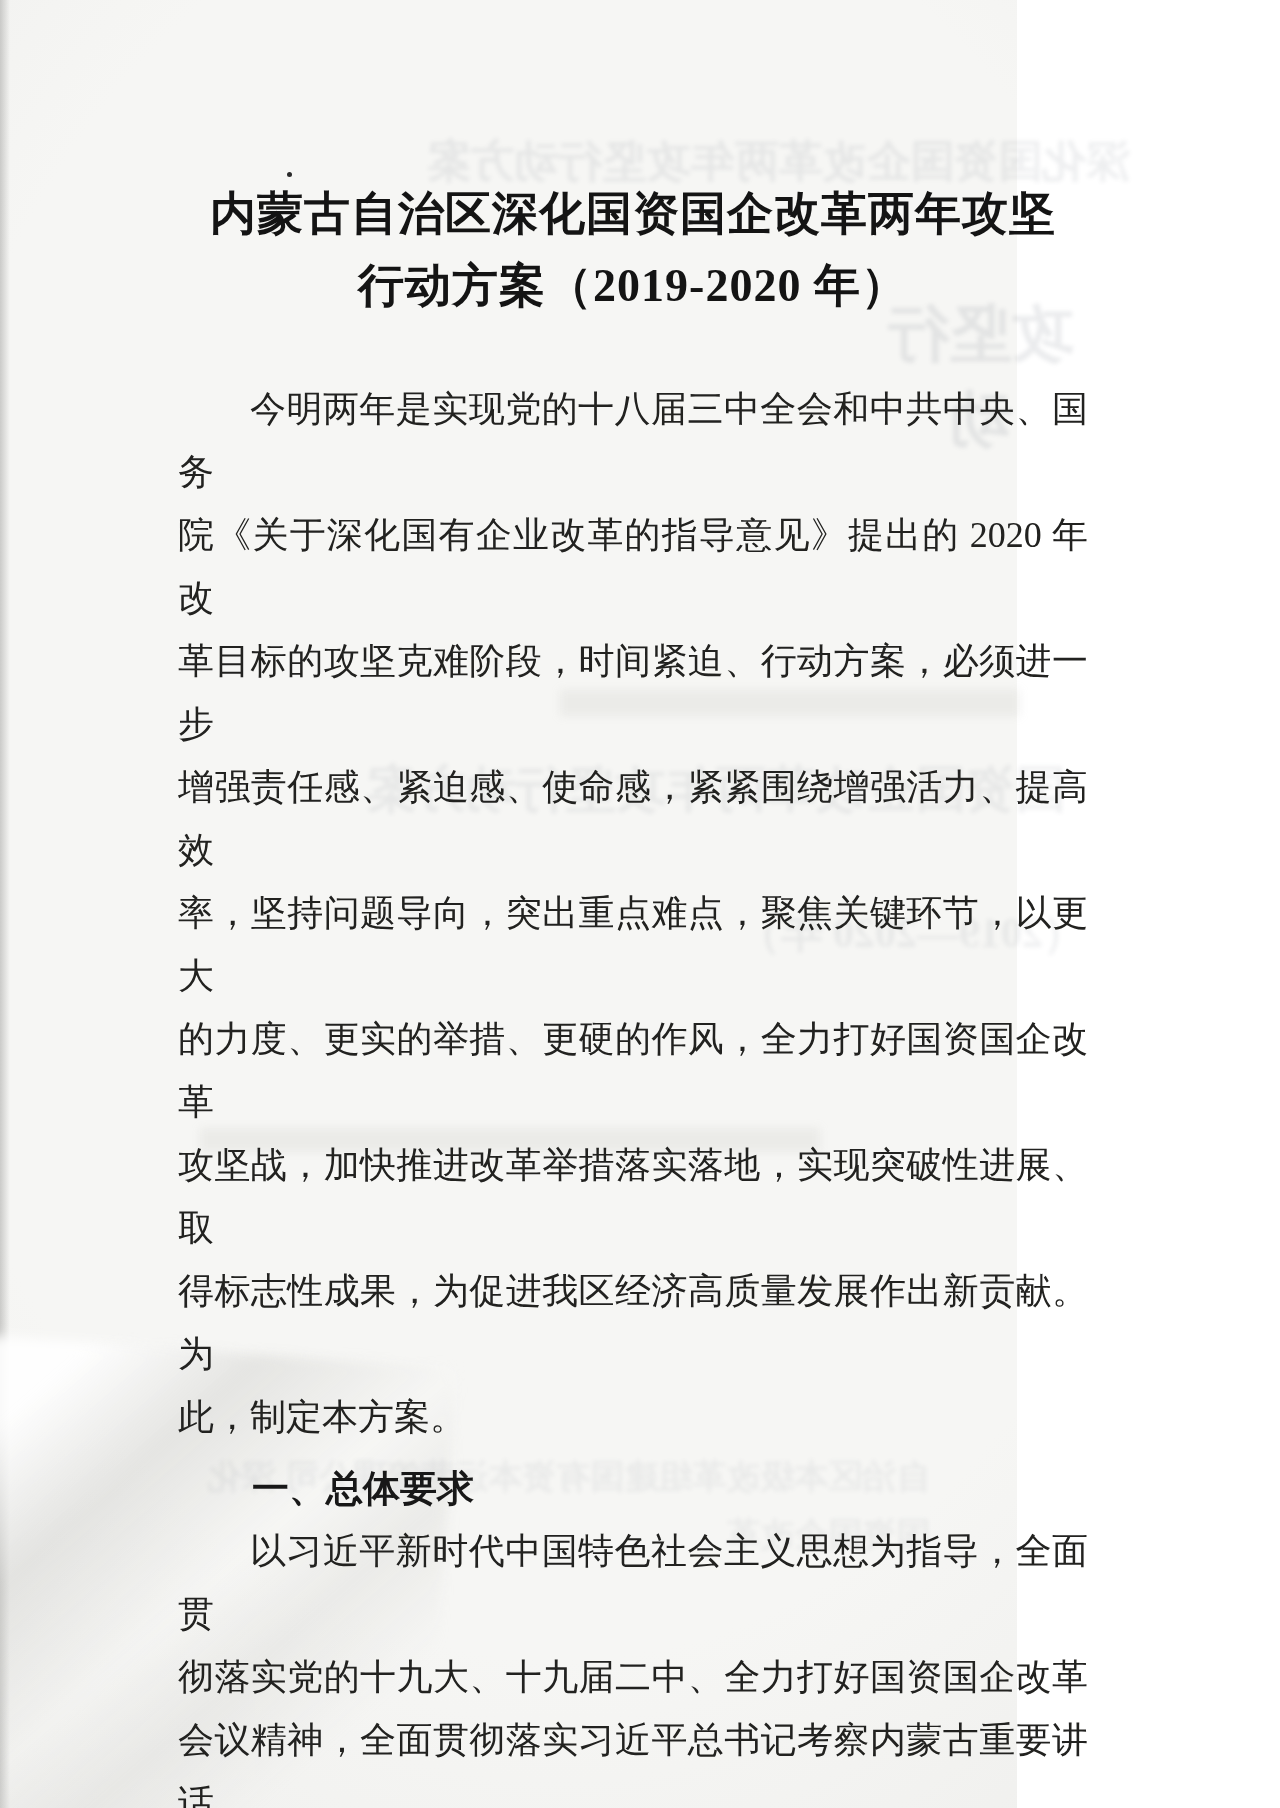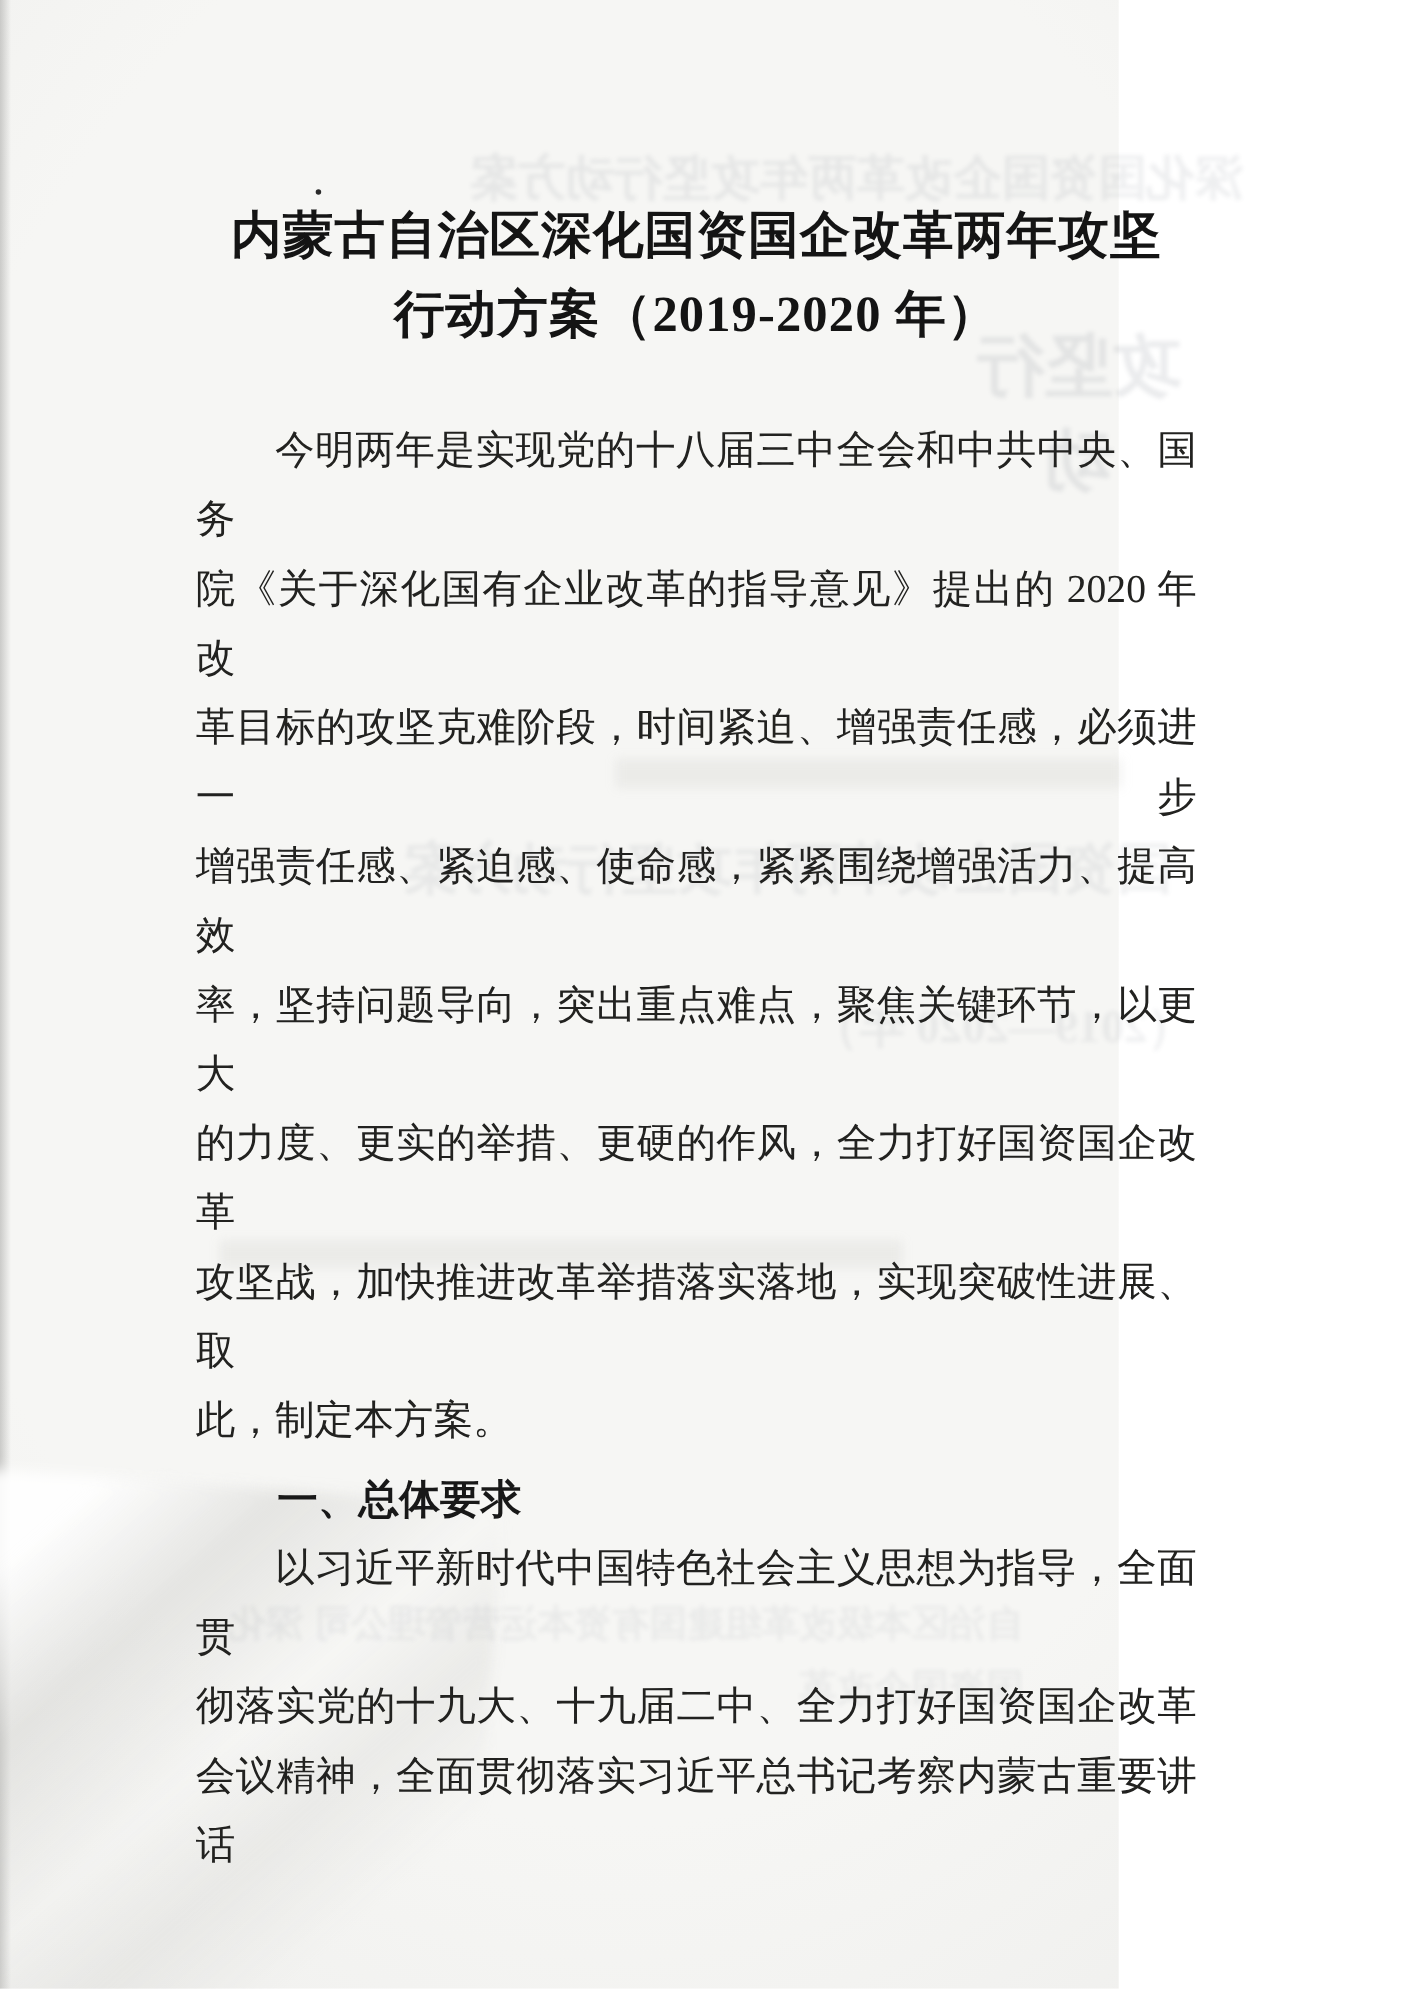--- a/index.html
+++ b/index.html
@@ -111,25 +111,26 @@
   <div class="content">
 
     <h1 class="doc-title">
       <span class="title-line">内蒙古自治区深化国资国企改革两年攻坚</span>
       <span class="title-line">行动方案（2019-2020 年）</span>
     </h1>
 
     <div class="para para-1">
         <div class="line">今明两年是实现党的十八届三中全会和中共中央、国务</div>
         <div class="line">院《关于深化国有企业改革的指导意见》提出的 2020 年改</div>
-        <div class="line">革目标的攻坚克难阶段，时间紧迫、增强责任感，必须进一步</div>
+        <div class="line">革目标的攻坚克难阶段，时间紧迫、行动方案，必须进一步</div>
         <div class="line">增强责任感、紧迫感、使命感，紧紧围绕增强活力、提高效</div>
         <div class="line">率，坚持问题导向，突出重点难点，聚焦关键环节，以更大</div>
         <div class="line">的力度、更实的举措、更硬的作风，全力打好国资国企改革</div>
         <div class="line">攻坚战，加快推进改革举措落实落地，实现突破性进展、取</div>
+        <div class="line">得标志性成果，为促进我区经济高质量发展作出新贡献。为</div>
         <div class="line">此，制定本方案。</div>
       </div>
 
     <h2 class="section-heading">一、总体要求</h2>
 
     <div class="para para-2">
         <div class="line">以习近平新时代中国特色社会主义思想为指导，全面贯</div>
         <div class="line">彻落实党的十九大、十九届二中、全力打好国资国企改革</div>
         <div class="line">会议精神，全面贯彻落实习近平总书记考察内蒙古重要讲话</div>
       </div>

